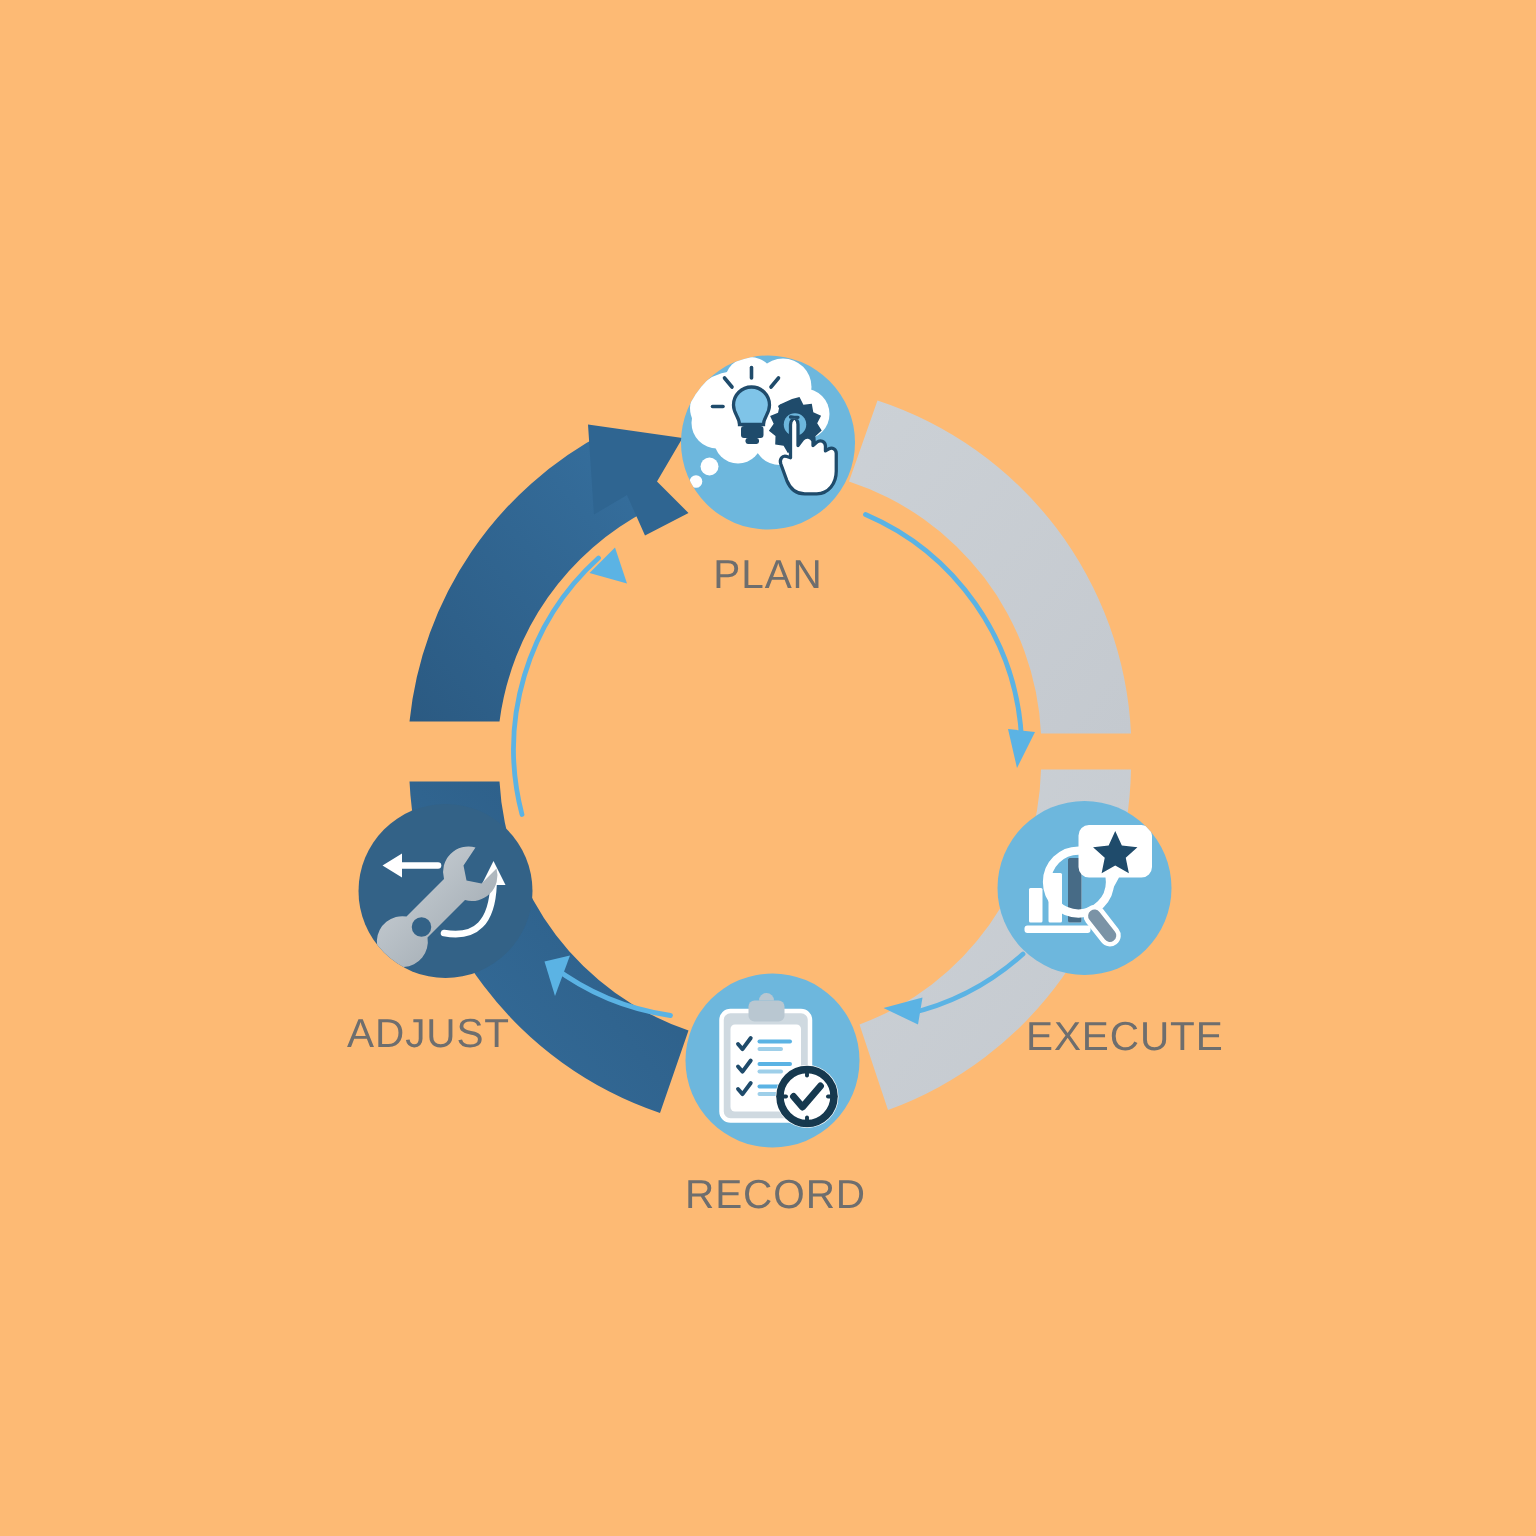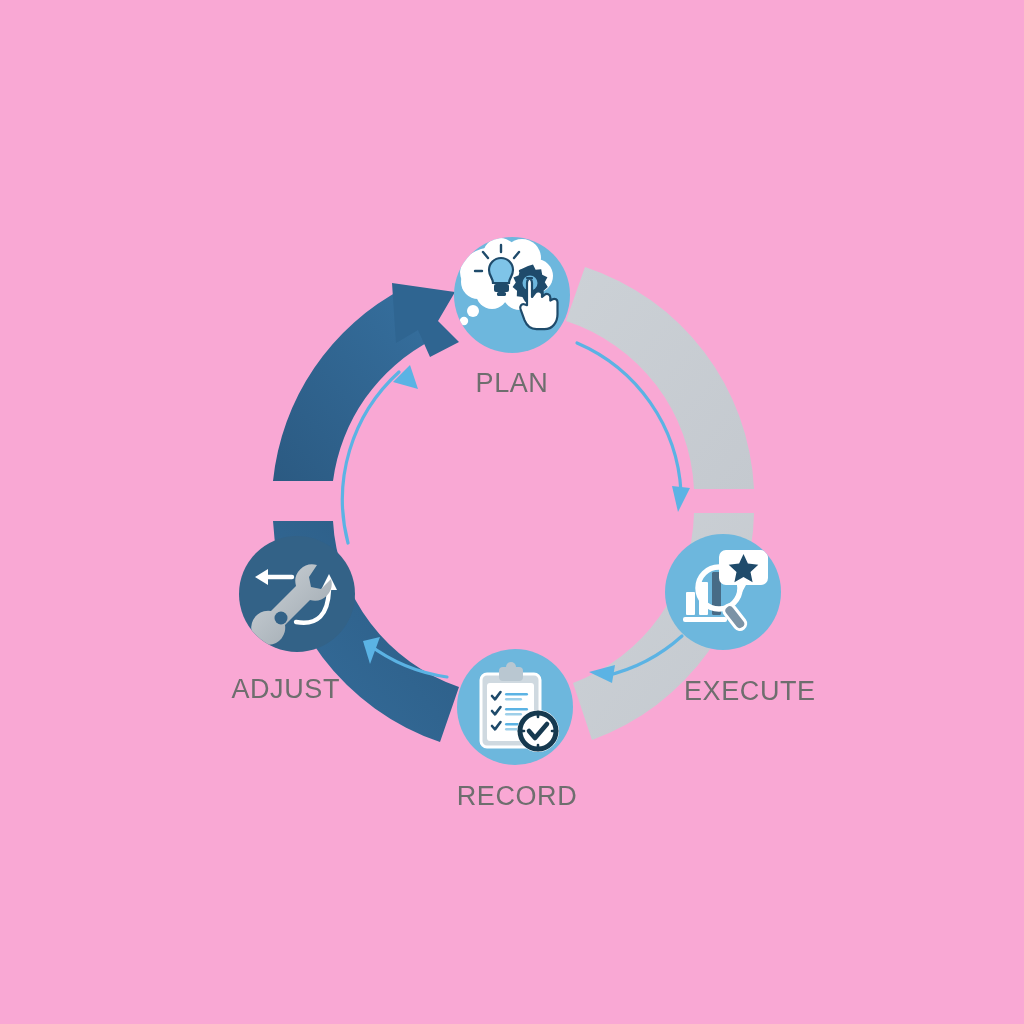--- a/index.html
+++ b/index.html
@@ -11,21 +11,21 @@
   body {
     width: 1024px;
     height: 1024px;
     font-family: "Liberation Sans", sans-serif;
     overflow: hidden;
   }
   #diagram-stage {
     position: relative;
     width: 1024px;
     height: 1024px;
-    background: #f9a8d4;
+    background: #fdba74;
   }
   #cycle-svg {
     display: block;
     width: 1024px;
     height: 1024px;
   }
   .node-label {
     font-family: "Liberation Sans", sans-serif;
     font-size: 27px;
     letter-spacing: 0.6px;

